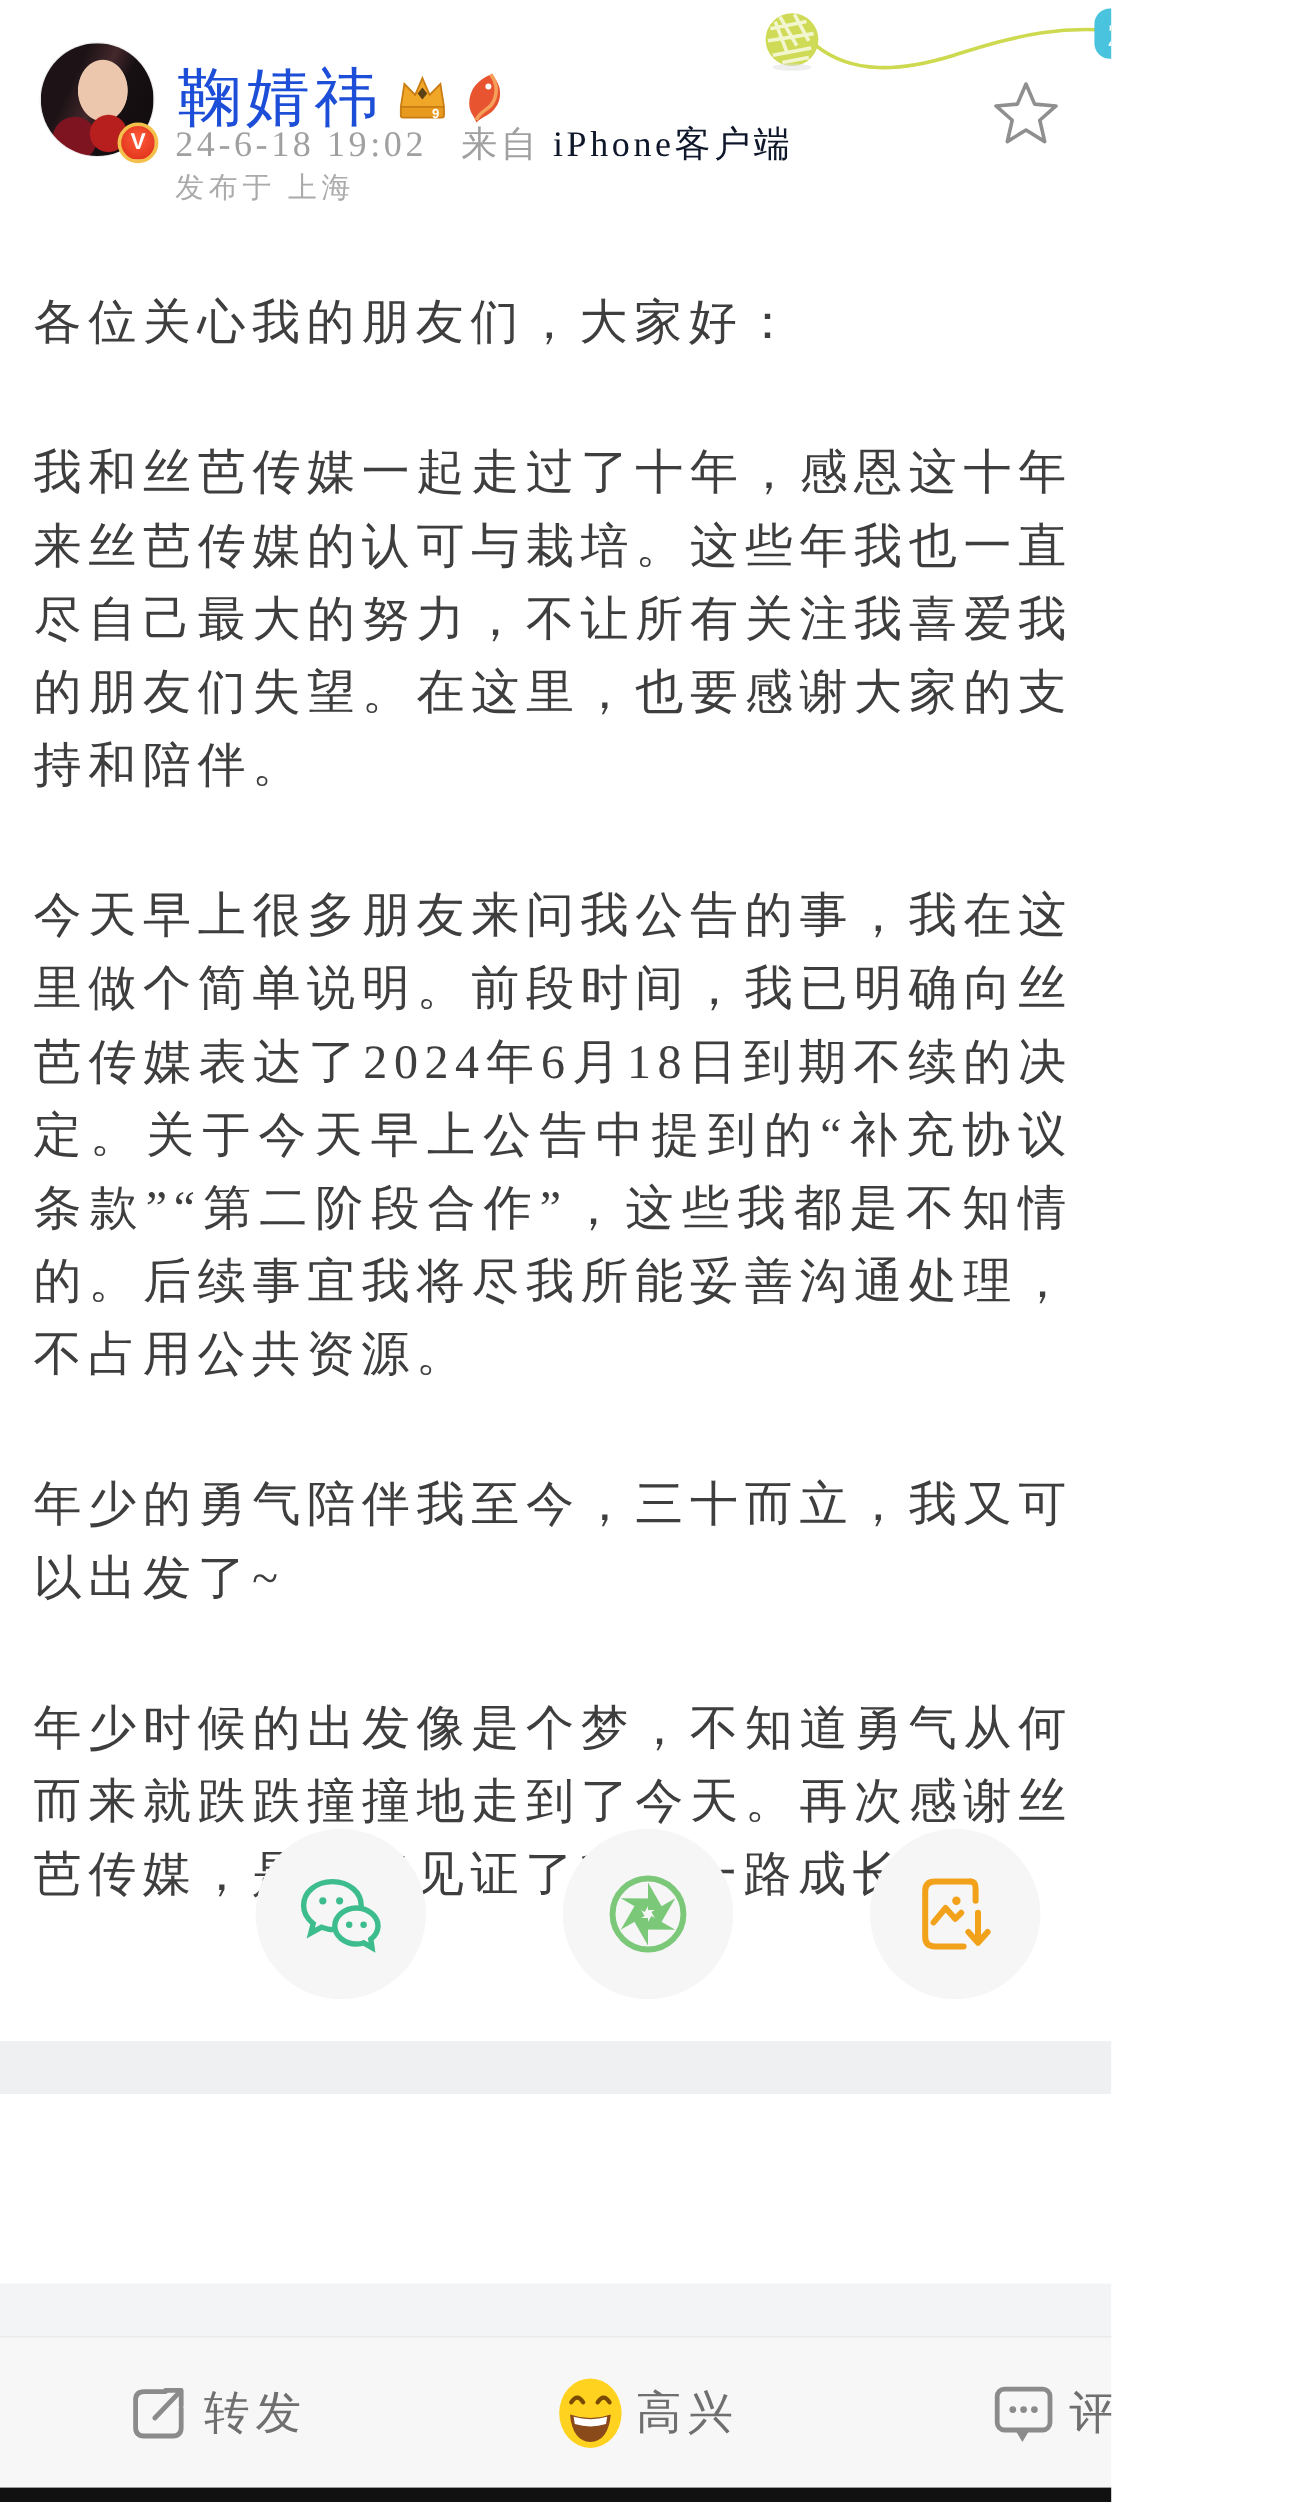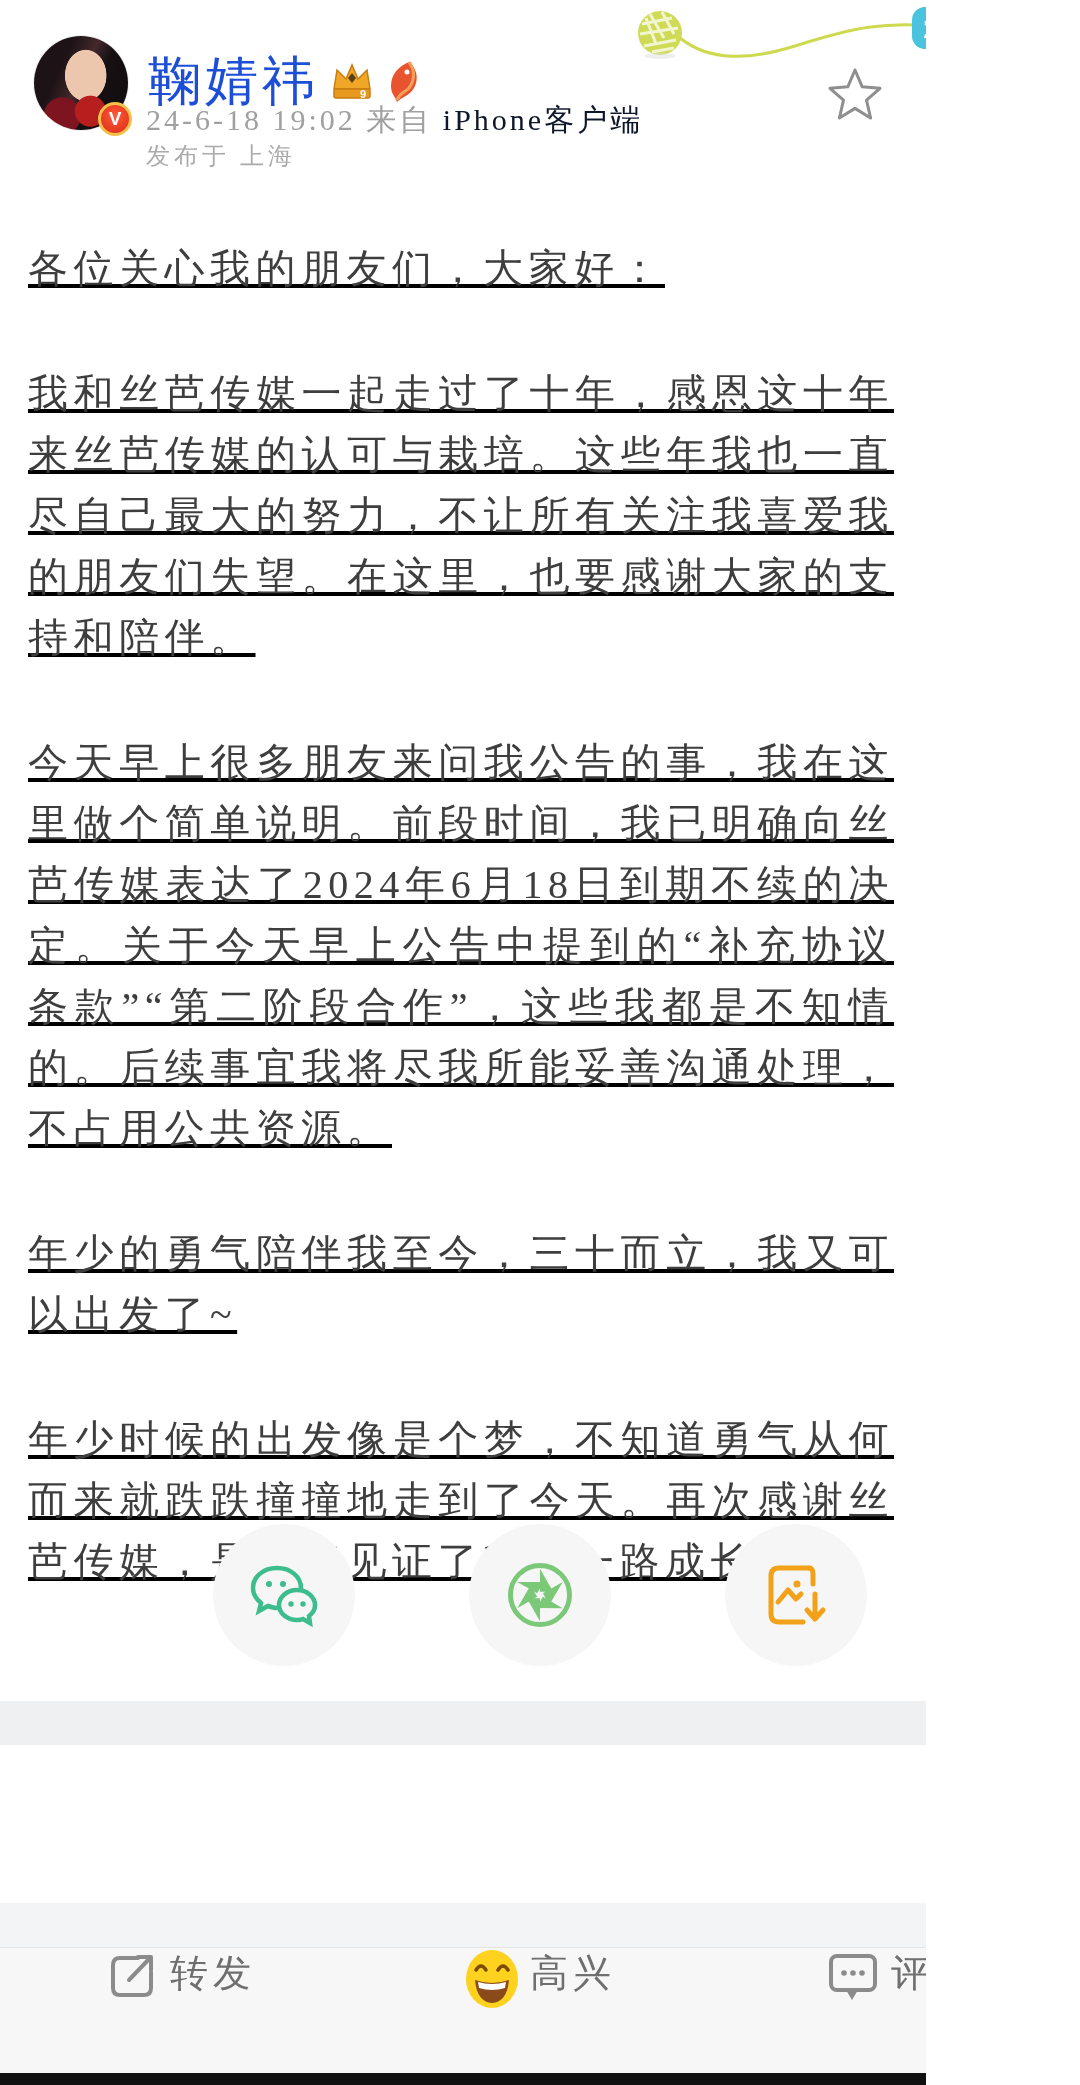--- a/index.html
+++ b/index.html
@@ -22,21 +22,21 @@
     background: radial-gradient(circle at 50% 40%, #ff5a3c, #d92b12); border:3px solid #f3c04c;
     color:#fff; font-weight:bold; font-size:19px; display:flex; align-items:center; justify-content:center; }
   .name-row { position:absolute; top:46px; left:148px; display:flex; align-items:center; gap:10px; }
   .username { font-size:53px; color:#1d4ed8; letter-spacing:4px; }
   .time-row { position:absolute; top:100px; left:146px; font-size:30px; color:#a0a0a0; letter-spacing:3px; }
   .time-row .src-link { color:#0f172a; }
   .loc-row { position:absolute; top:140px; left:146px; font-size:24px; color:#ababab; letter-spacing:4px; }
   .star { position:absolute; top:66px; right:42px; }
 
   
-  .post-body { position:absolute; top:238px; left:28px; right:32px;text-decoration:underline; }
+  .post-body { position:absolute; top:238px; left:28px; right:32px; }
   .post-body p { font-family:cursive; font-size:40px; line-height:61px; letter-spacing:5.5px;
     color:#3e3e3e; margin-bottom:64px; text-align:justify; }
 
   
   .share-row { position:absolute; top:1524px; left:0; width:1080px; display:flex; justify-content:center; gap:114px; }
   .share-btn { width:142px; height:142px; border-radius:50%; background:#f6f6f7; display:flex; align-items:center; justify-content:center; border:none; }
 
   .band1 { position:absolute; top:1701px; left:0; width:1080px; height:44px; background:#eef0f1; }
 
   
@@ -48,21 +48,21 @@
     display:flex; align-items:center; }
   .fan-icon { margin-left:48px; }
   .fan-text { font-family:cursive; font-size:40px; color:#3b7fd0; letter-spacing:3px; margin-left:26px; }
   .fan-btn { position:absolute; right:66px; top:32px; width:178px; height:92px; border:none; border-radius:46px;
     background:linear-gradient(180deg,#58acf0,#2f86dd); color:#fff; font-family:cursive; font-size:36px; letter-spacing:4px; }
 
   .strip { position:absolute; top:1903px; left:0; width:1080px; height:45px; background:#f2f4f6; border-bottom:1px solid #e3e5e7; }
 
   
   .action-bar { position:absolute; top:1948px; left:0; width:1080px; height:125px; background:#f7f7f8; display:flex; }
-  .action { flex:1; display:flex; justify-content:center; gap:10px; background:none; border:none; }
+  .action { flex:1; display:flex; align-items:center; justify-content:center; gap:10px; background:none; border:none; }
   .action .lbl { font-family:cursive; font-size:38px; color:#6f6f6f; letter-spacing:5px; }
   .bottom-bar { position:absolute; top:2073px; left:0; width:1080px; height:12px; background:#111; }
 </style>
 </head>
 <body>
 
 <div class="screen">
 
   <svg class="deco" viewBox="0 0 510 66">
     <g>
@@ -100,21 +100,21 @@
     </svg>
     <svg width="36" height="44" viewBox="0 0 36 44">
       <path d="M24 2 C34 10 34 24 26 32 C22 36 16 38 12 42 C10 36 6 34 6 26 C6 14 14 6 24 2 Z" fill="#e8542f"></path>
       <path d="M24 2 C30 10 30 20 24 28 C20 32 14 34 12 40" fill="none" stroke="#f5a05a" stroke-width="3"></path>
       <circle cx="22" cy="12" r="2.5" fill="#fff"></circle>
     </svg>
   </div>
 
   <div class="time-row hand">
     <span>24-6-18 19:02</span>
-    <span style="font-family:Liberation Serif, serif;">来自</span>
+    <span style="margin-left:18px;font-family:Liberation Serif, serif;">来自</span>
     <span class="src-link">iPhone客户端</span>
   </div>
   <div class="loc-row hand">发布于 上海</div>
 
   <svg class="star" width="58" height="56" viewBox="0 0 58 56">
     <path d="M29 4 L36.2 20.8 L54 22.3 L40.5 34.2 L44.6 52 L29 42.4 L13.4 52 L17.5 34.2 L4 22.3 L21.8 20.8 Z" fill="none" stroke="#8f8f8f" stroke-width="3" stroke-linejoin="round"></path>
   </svg>
 
   <div class="post-body">
     <p>各位关心我的朋友们，大家好：</p>

